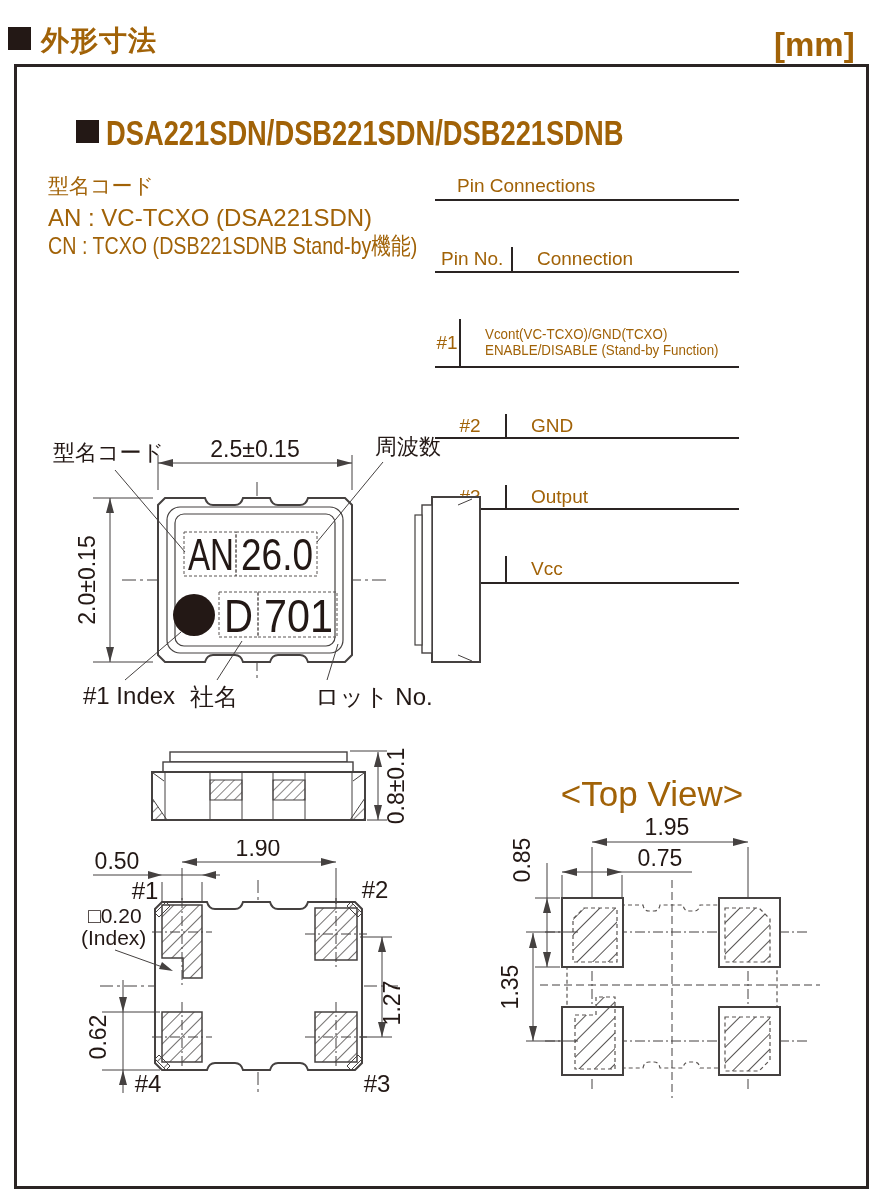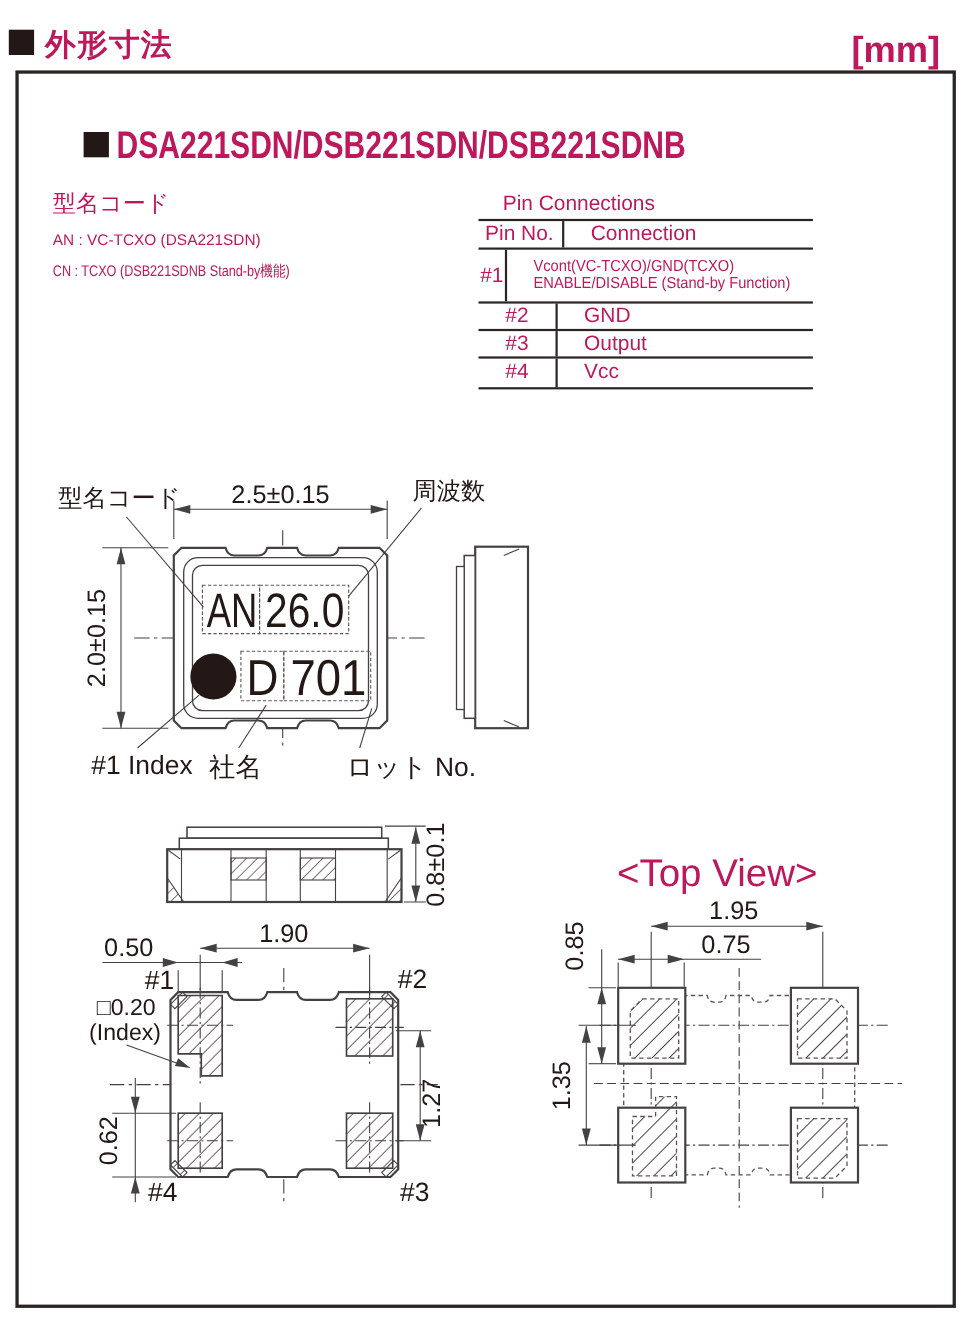--- a/index.html
+++ b/index.html
@@ -1,41 +1,41 @@
 <!DOCTYPE html>
 <html><head>
 <meta charset="utf-8">
 <style>
   html,body{margin:0;padding:0;background:#fff;}
   .page{position:relative;width:879px;height:1200px;background:#fff;overflow:hidden;
-        font-family:"Liberation Sans",sans-serif;color:#be185d;}
+        font-family:"Liberation Sans",sans-serif;color:#a16207;}
   .abs{position:absolute;}
   .bullet{background:#231815;display:inline-block;flex:none;}
   
   .hdr{left:8px;top:22px;display:flex;align-items:flex-start;}
   .hdr .bullet{width:23px;height:23px;margin-top:5px;}
   .hdr-txt{font-size:28px;font-weight:bold;margin-left:10px;letter-spacing:1px;}
   .unit{left:774px;top:26px;font-size:33px;font-weight:bold;}
   
   .frame{left:14px;top:64px;width:849px;height:1119px;border:3px solid #2a2423;}
   
   .ptitle{left:46px;top:113px;display:flex;align-items:flex-start;padding-left:30px;}
   .ptitle .bullet{width:23px;height:23px;margin-top:7px;}
   .ptitle-txt{font-size:35px;font-weight:bold;margin-left:7px;transform:scaleX(0.78);
               transform-origin:left center;white-space:nowrap;letter-spacing:0px;}
   
   .mcode{left:48px;top:172px;line-height:28px;white-space:nowrap;}
   .mcode .h{font-size:21px;margin-bottom:4px;}
-  .mcode .it{font-size:14px;}
+  .mcode .it{font-size:24px;}
   .mcode .cond{display:inline-block;transform:scaleX(0.82);transform-origin:left center;}
   
   .ptab{left:435px;top:175px;width:304px;}
   .ptab .t{font-size:19px;margin-left:22px;margin-bottom:2px;}
   .pt-grid{border-top:2px solid #2a2423;width:304px;}
-  .pt-row{display:flex;border-bottom:2px solid #2a2423;align-items:center;}
+  .pt-row{display:flex;border-bottom:2px solid #2a2423;align-items:center;margin-top:46px;}
   .pt-c1{width:70px;border-right:2px solid #2a2423;align-self:stretch;display:flex;
          align-items:center;justify-content:center;font-size:19px;}
   .pt-c2{flex:1;padding-left:24px;font-size:19px;}
   .pt-head .pt-c1{justify-content:flex-start;padding-left:6px;}
   .rh{height:24px;} .r1{height:47px;} .r2{height:23px;} .r3{height:23px;} .r4{height:26px;}
   .cond2{font-size:14.5px;line-height:15.5px;transform:scaleX(0.92);transform-origin:left center;white-space:nowrap;}
   
   .lphead{left:496px;top:741px;display:flex;align-items:flex-start;}
   .lphead .bullet{width:21px;height:21px;margin-top:4px;}
   .lphead-txt{font-size:26px;font-weight:bold;margin-left:6px;white-space:nowrap;}

